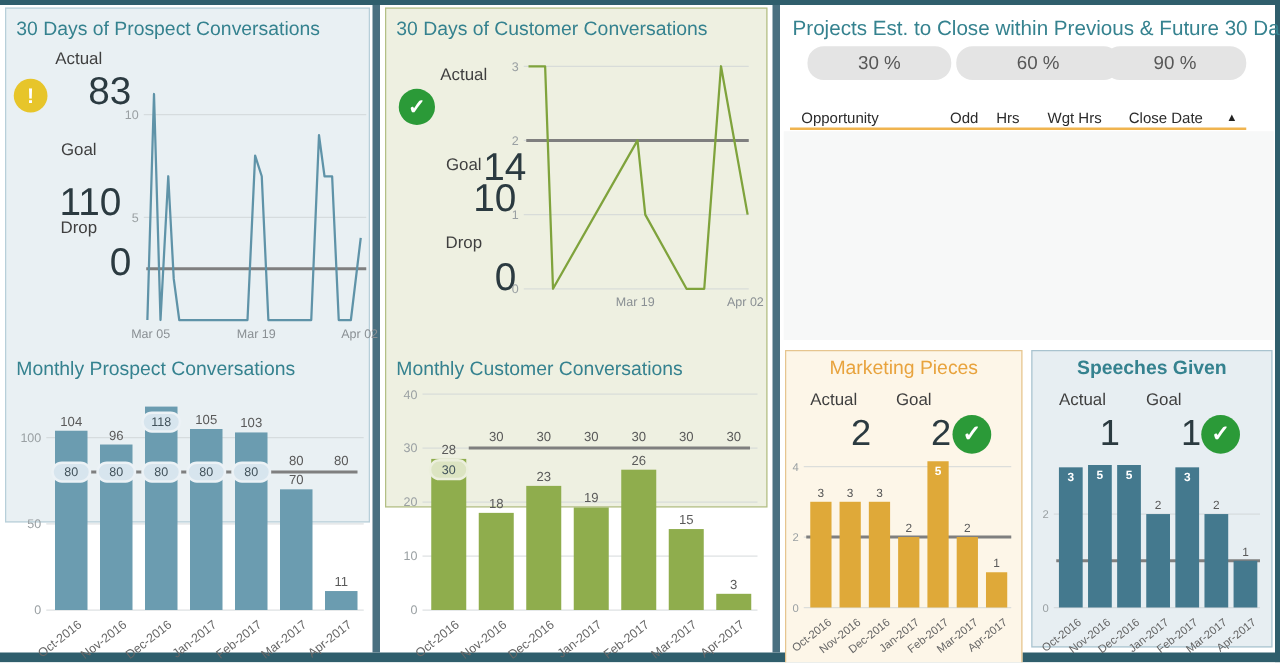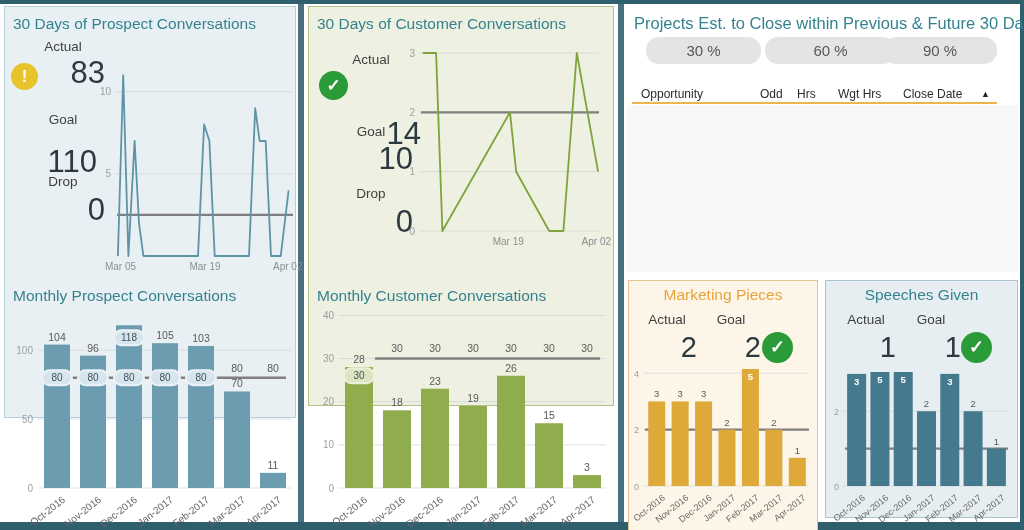--- a/index.html
+++ b/index.html
@@ -224,21 +224,21 @@
         <text x="0" y="0" text-anchor="end" font-size="9" fill="#666" transform="translate(56.14285714285714,138) rotate(-38)">Nov-2016</text>
         <text x="0" y="0" text-anchor="end" font-size="9" fill="#666" transform="translate(79.57142857142857,138) rotate(-38)">Dec-2016</text>
         <text x="0" y="0" text-anchor="end" font-size="9" fill="#666" transform="translate(103,138) rotate(-38)">Jan-2017</text>
         <text x="0" y="0" text-anchor="end" font-size="9" fill="#666" transform="translate(126.42857142857142,138) rotate(-38)">Feb-2017</text>
         <text x="0" y="0" text-anchor="end" font-size="9" fill="#666" transform="translate(149.85714285714286,138) rotate(-38)">Mar-2017</text>
         <text x="0" y="0" text-anchor="end" font-size="9" fill="#666" transform="translate(173.28571428571428,138) rotate(-38)">Apr-2017</text>
       </svg>
   </div>
 
   <div class="card card-speeches">
-    <div class="title-center" style="top:5px;color:#35828f;">Speeches Given</div>
+    <div class="title-center" style="top:5px;color:#35828f;font-weight:bold;">Speeches Given</div>
     <div class="kpi-label" style="left:10px;top:31px;width:60px;">Actual</div>
     <div class="kpi-label" style="left:75px;top:31px;width:60px;">Goal</div>
     <div class="kpi-value kpi-small" style="left:10px;top:50px;width:60px;">1</div>
     <div class="kpi-value kpi-small" style="left:75px;top:50px;width:60px;">1</div>
     <div class="status-icon ok" style="left:135px;top:51px;width:31px;height:31px;line-height:31px;font-size:18px;">✓</div>
     <svg id="speeches-bar" style="left:5px;top:80px;" width="183" height="152">
         <line x1="12" x2="177" y1="125" y2="125" stroke="#cfd4d6" stroke-width="1" opacity="0.7"></line>
         <text x="8" y="128.5" text-anchor="end" font-size="9" fill="#9aa0a3">0</text>
         <line x1="12" x2="177" y1="50.245901639344254" y2="50.245901639344254" stroke="#cfd4d6" stroke-width="1" opacity="0.7"></line>
         <text x="8" y="53.745901639344254" text-anchor="end" font-size="9" fill="#9aa0a3">2</text>

